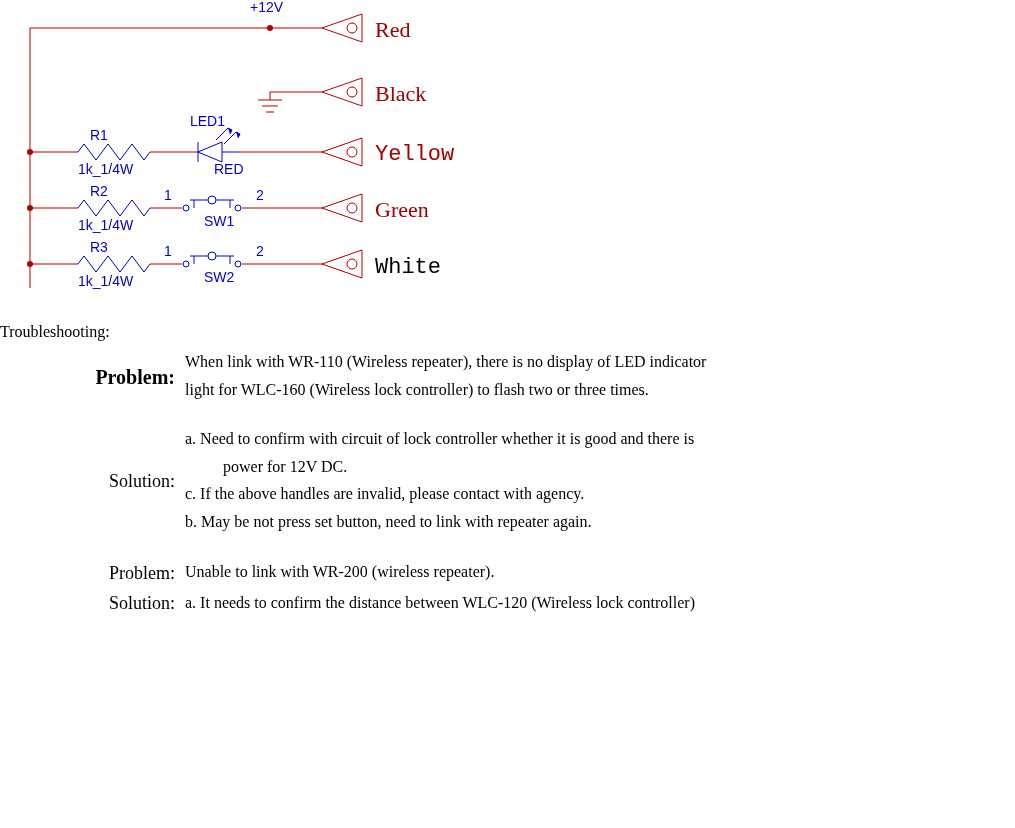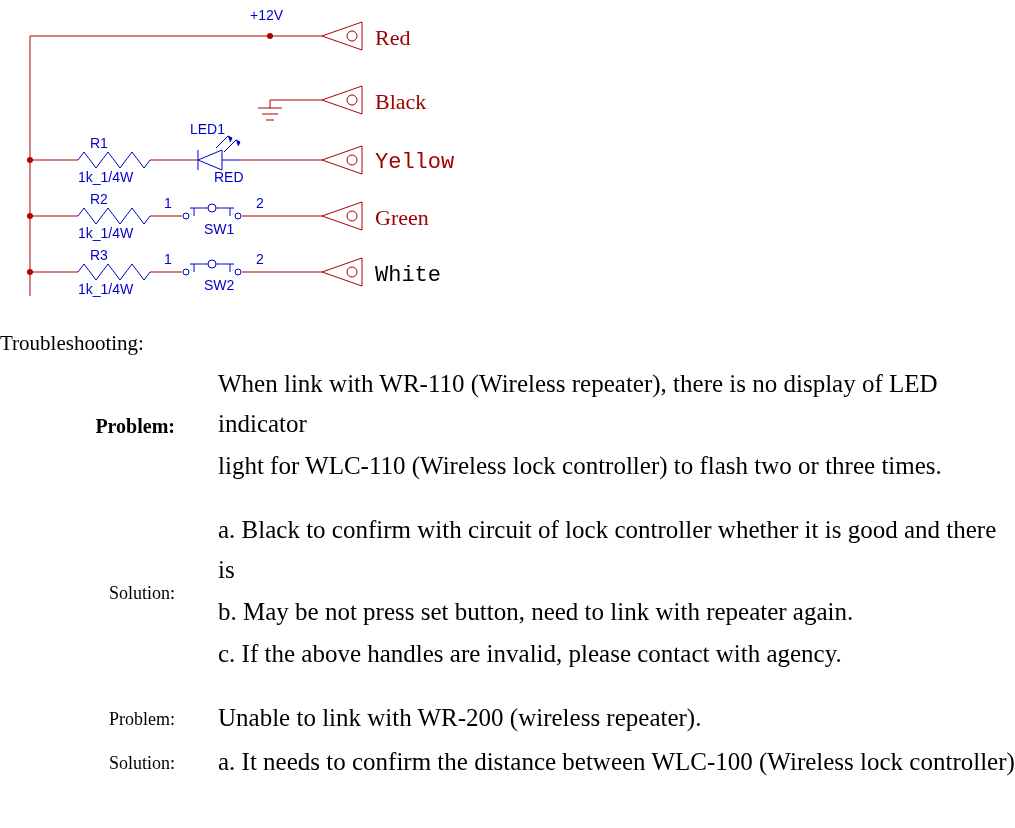--- a/index.html
+++ b/index.html
@@ -5,47 +5,46 @@
     body {
       font-family: "Times New Roman", Times, serif;
       font-size: 20px;
       color: #000;
       margin: 0;
       padding: 0;
       width: 1015px;
       background: #fff;
     }
     .diagram-block {
-      margin: 8px 0 8px 10px;
+      margin: 0 0 8px 10px;
     }
     .section-heading {
-      font-size: 21px;
+      font-size: 16px;
       margin: 4px 0 8px 0;
     }
     .qa-row {
       display: flex;
       align-items: center;
       margin-bottom: 2px;
     }
     .qa-label {
       min-width: 175px;
       text-align: right;
       padding-right: 10px;
       font-size: 18px;
       line-height: 1.6;
     }
     .qa-label.bold {
       font-weight: bold;
       font-size: 20px;
     }
     .qa-body {
       flex: 1;
-      font-size: 25px;
+      font-size: 16px;
       line-height: 1.6;
-      margin-left: 33px;
     }
     .qa-body .item {
       margin-bottom: 2px;
     }
     .indent {
       padding-left: 38px;
     }
     .gap {
       height: 20px;
     }
@@ -172,42 +171,43 @@
     <text class="lbl-mono-b" x="365" y="273">White</text>
   </svg>
 </div>
 
 <div class="section-heading">Troubleshooting:</div>
 
 <div class="qa-row">
   <div class="qa-label bold">Problem:</div>
   <div class="qa-body">
     <div class="item">When link with WR-110 (Wireless repeater), there is no display of LED indicator</div>
-    <div class="item">light for WLC-110 (Wireless lock controller) to flash two or three times.</div>
+    <div class="item">light for WLC-160 (Wireless lock controller) to flash two or three times.</div>
   </div>
 </div>
 
 <div class="gap"></div>
 
 <div class="qa-row">
   <div class="qa-label" style="min-width:175px;">Solution:</div>
   <div class="qa-body">
-    <div class="item">a. Black to confirm with circuit of lock controller whether it is good and there is</div>
+    <div class="item">a. Need to confirm with circuit of lock controller whether it is good and there is</div>
+    <div class="item indent">power for 12V DC.</div>
+    <div class="item">c. If the above handles are invalid, please contact with agency.</div>
     <div class="item">b. May be not press set button, need to link with repeater again.</div>
-    <div class="item">c. If the above handles are invalid, please contact with agency.</div>
   </div>
 </div>
 
 <div class="gap"></div>
 
 <div class="qa-row">
   <div class="qa-label">Problem:</div>
   <div class="qa-body">
     <div class="item">Unable to link with WR-200 (wireless repeater).</div>
   </div>
 </div>
 
 <div class="qa-row">
   <div class="qa-label">Solution:</div>
   <div class="qa-body">
-    <div class="item">a. It needs to confirm the distance between WLC-100 (Wireless lock controller)</div>
+    <div class="item">a. It needs to confirm the distance between WLC-120 (Wireless lock controller)</div>
   </div>
 </div>
 
 </body></html>

